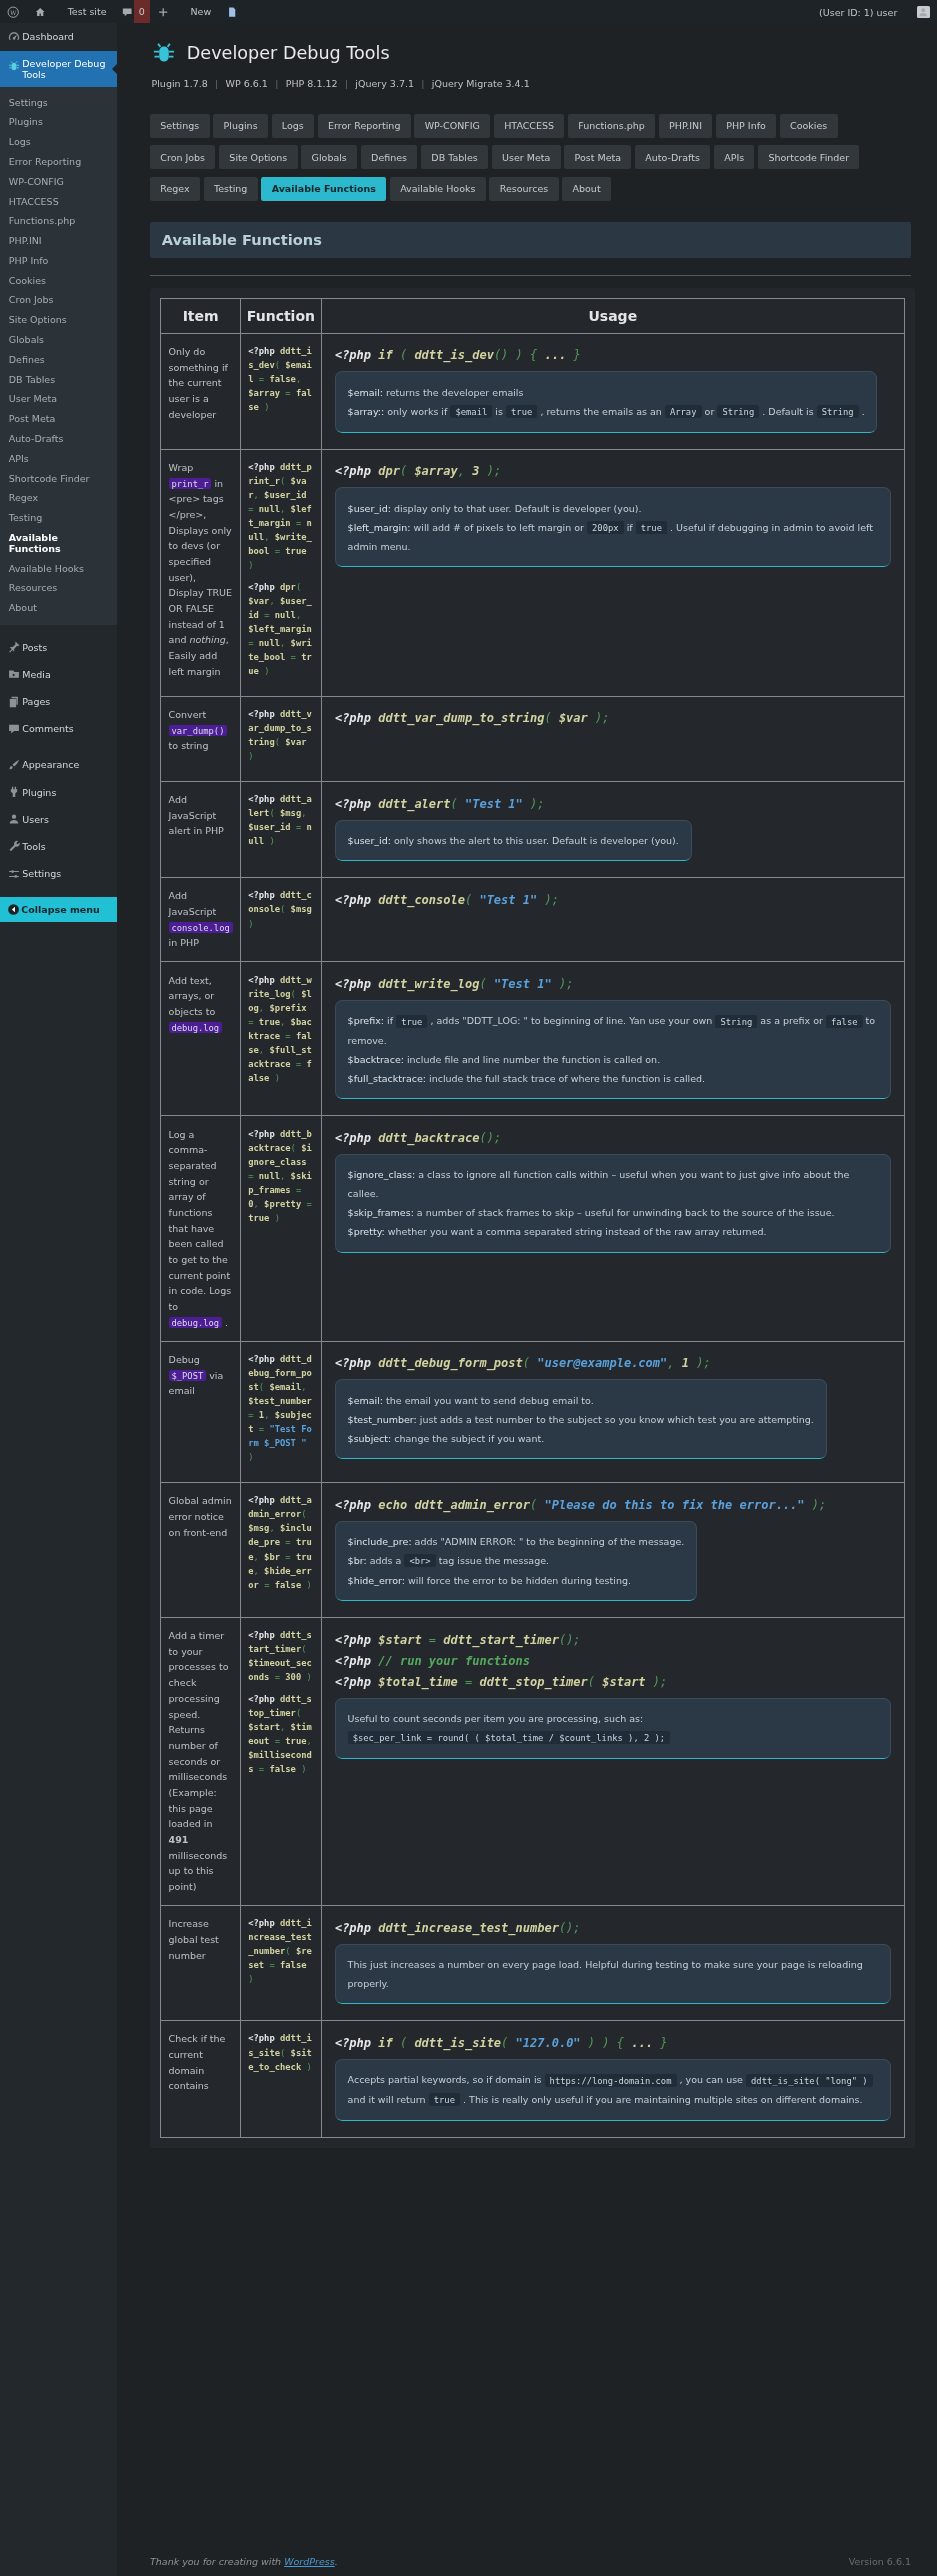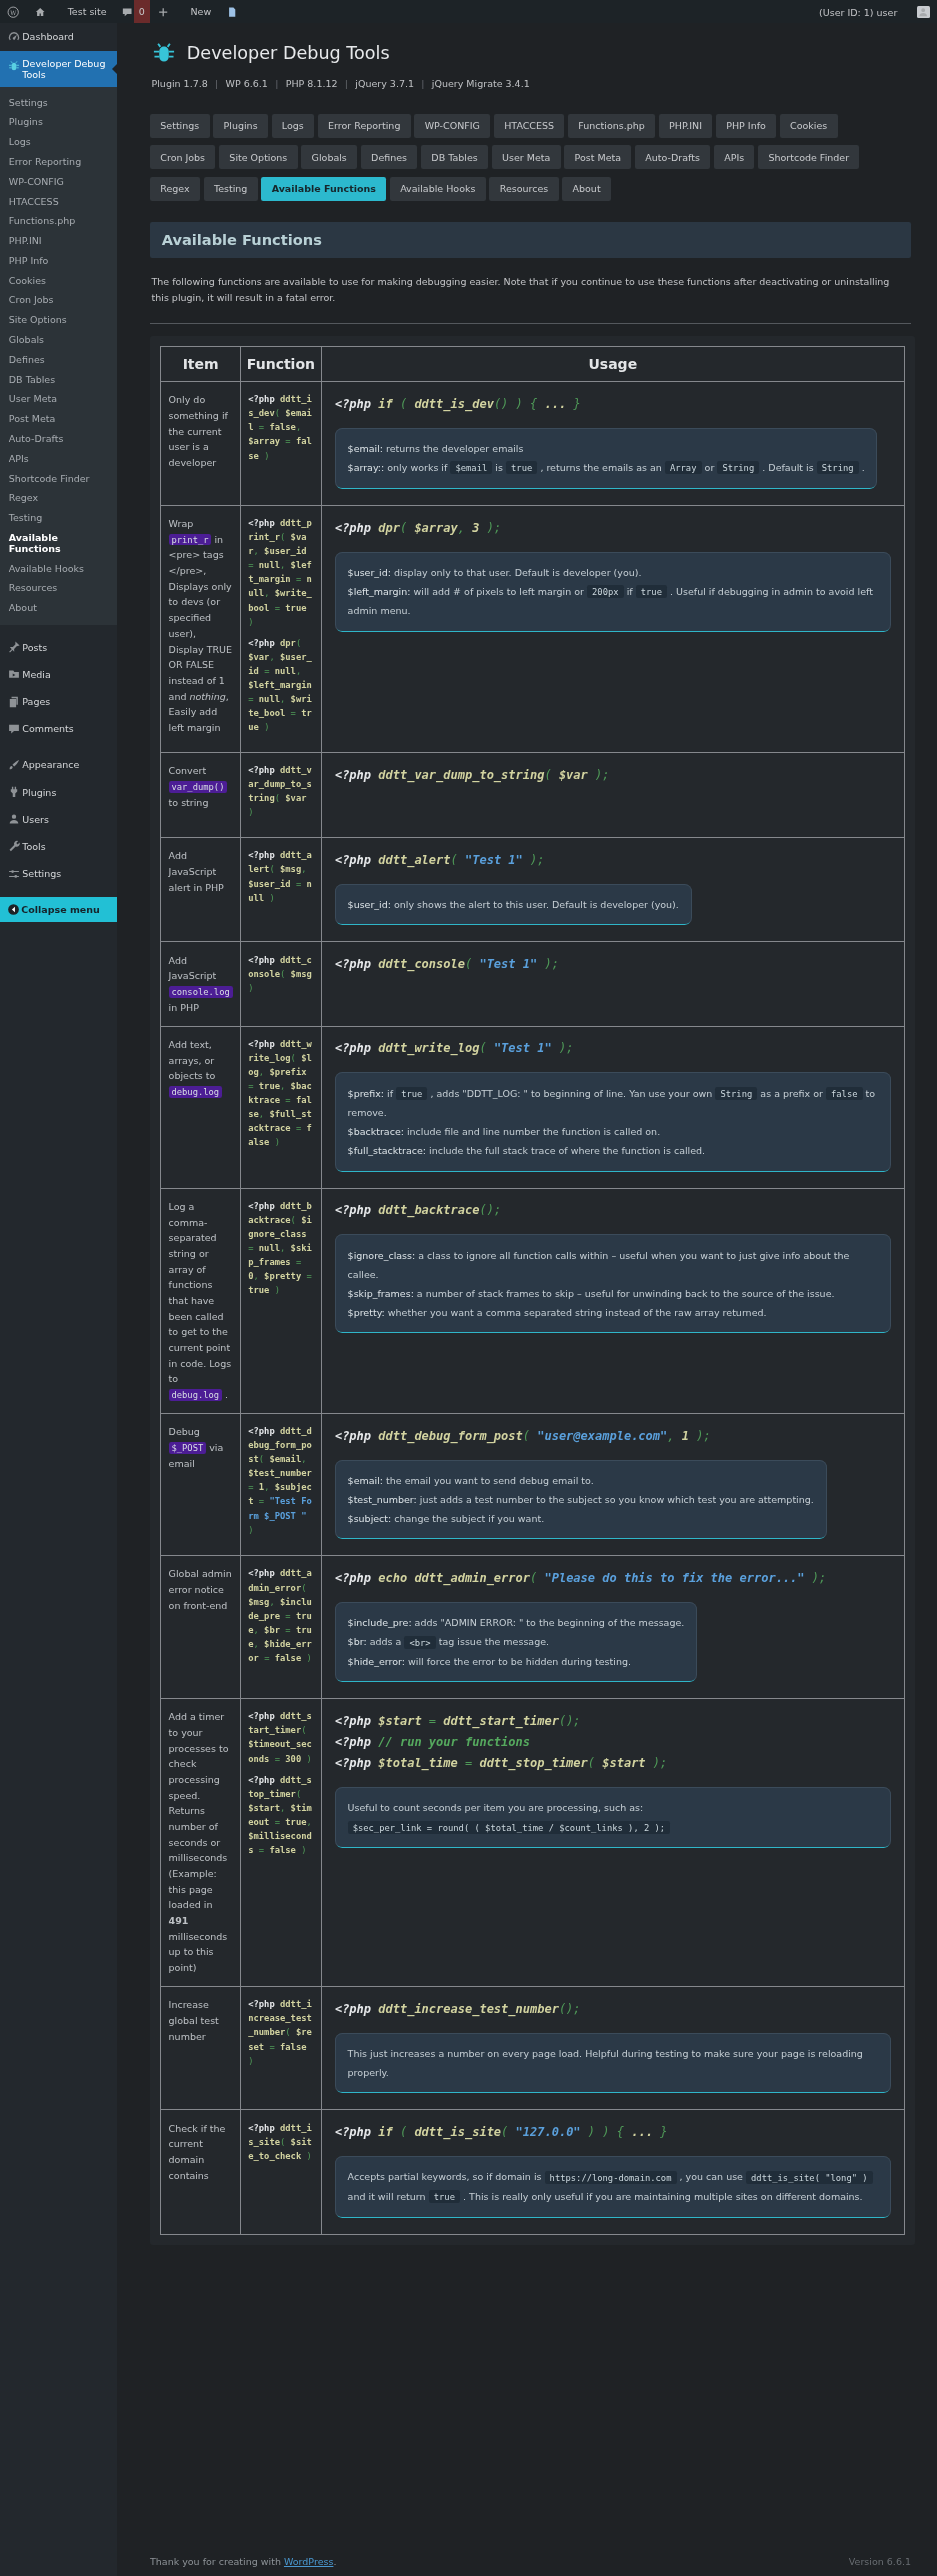--- a/index.html
+++ b/index.html
@@ -97,38 +97,38 @@
     line-height:1.75;
     font-style:italic;
   }
   .tok-tag  { color:#e6e8ea; }
   .tok-str  { color:#5aa0dc; }
   .tok-kw   { color:#55a95e; }
   .tok-punct{ color:#4f9a58; font-weight:normal; }
   .tok-name { color:#d2d3a0; }
 
   .tip {
-    margin-top:13px; background:#2b3947; border:0.7px solid #3b4b5a;
+    margin-top:5px; background:#2b3947; border:0.7px solid #3b4b5a;
     border-bottom:1.5px solid #2fb6c9; border-radius:7.3px;
     padding:10.3px 11.7px; width:fit-content; max-width:100%;
     overflow:hidden; font-size:9.5px; color:#c6cfd5; line-height:2.0;
   }
   .tip-label { color:#dde4e8; }
   .chip {
     font-family:"DejaVu Sans Mono", monospace; font-size:8.8px;
     background:#202d39; color:#ccd8de; padding:1.5px 5.1px; border-radius:2.2px;
     white-space:nowrap;
   }
 
   
   #footer {
     position:absolute; left:150px; right:26px; bottom:8.8px;
     display:flex; justify-content:space-between; align-items:center;
   }
-  #footer-thanks { color:#8d9297; }
+  #footer-thanks { font-style:italic; color:#8d9297; }
   #footer-thanks a { color:#4a98d0; }
   #footer-version { color:#686d72; }
 </style>
 </head>
 <body>
 
 <div id="adminbar">
   <div class="abitem">
     <span class="ico">
         <svg viewBox="0 0 20 20" style="font-size:13px">
@@ -352,21 +352,20 @@
       <div class="brk"></div>
       <div class="tab">Regex</div>
       <div class="tab">Testing</div>
       <div class="tab active">Available Functions</div>
       <div class="tab">Available Hooks</div>
       <div class="tab">Resources</div>
       <div class="tab">About</div>
     </div>
 
   <div id="section-heading">Available Functions</div>
-  <p id="section-desc">The following functions are available to use for making debugging easier. Note that if you continue to use these functions after deactivating or uninstalling this plugin, it will result in a fatal error.</p>
   <hr class="rule">
 
   <div id="table-panel">
     <table class="fn-table">
       <colgroup>
           <col style="width:78px">
           <col style="width:57px">
           <col>
         </colgroup>
       <thead>

